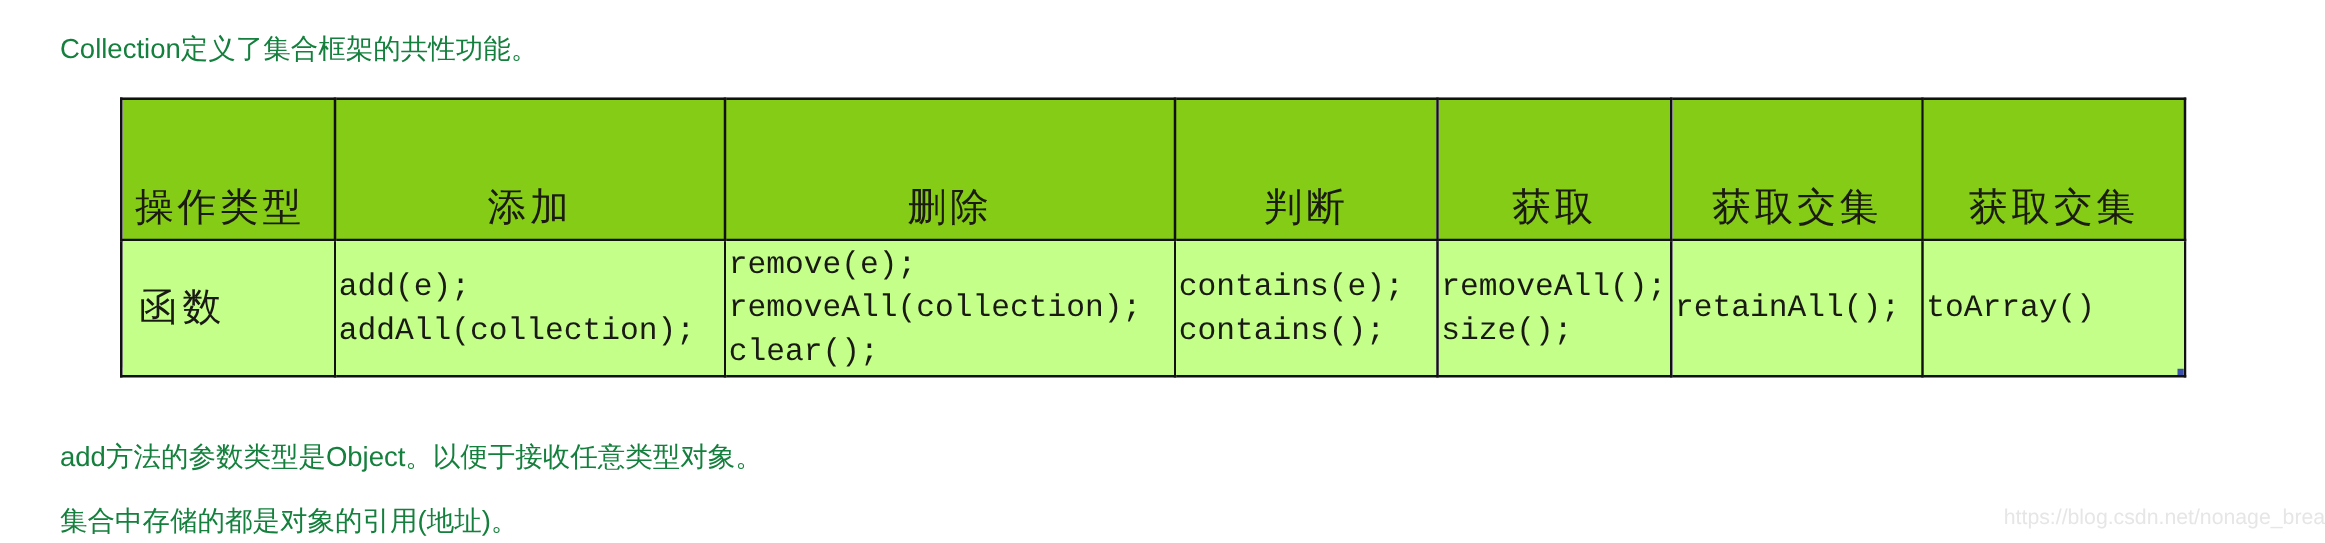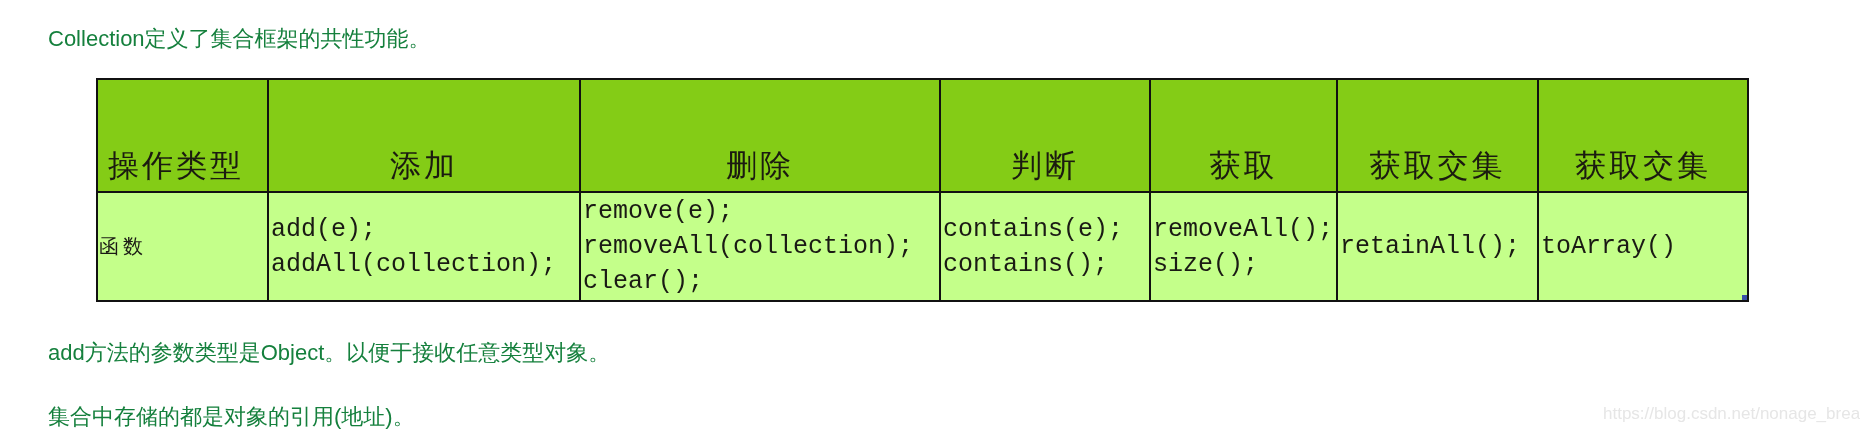--- a/index.html
+++ b/index.html
@@ -3,21 +3,21 @@
 <meta charset="utf-8">
 <style>
   html, body { margin:0; padding:0; background:#ffffff; }
   body { width:1860px; height:434px; position:relative; overflow:hidden; }
   .para {
     position:absolute; left:48px;
     font-family:"Liberation Sans", sans-serif;
     font-size:22px; color:#15803d; white-space:nowrap; line-height:28px;
   }
   #p1 { top:25px; }
-  #p2 { top:339px; }
+  #p2 { top:352px; }
   #p3 { top:403px; }
   .table-wrap {
     position:absolute; left:96px; top:78px; width:1651px; height:216px;
     border-top:2px solid #c9cfc1; border-left:2px solid #c9cfc1;
     box-sizing:border-box;
   }
   table {
     border-collapse:collapse; table-layout:fixed;
     width:1651px; height:216px; position:absolute; left:-2px; top:-2px;
   }
@@ -30,21 +30,21 @@
     font-size:31px; color:#1b1b10; letter-spacing:3px; text-align:center;
     padding-bottom:4px; white-space:nowrap;
   }
   th.first { text-align:left; padding-left:10px; }
   td {
     background:#c4ff8a; height:107px; vertical-align:middle;
     font-family:"Liberation Mono", monospace; font-size:25px; color:#1a1a14;
     line-height:35px; white-space:nowrap; position:relative;
   }
   td.label {
-    font-family:"DejaVu Serif", serif; font-size:20px; padding-left:1px; letter-spacing:4px;margin-top:27px;
+    font-family:"DejaVu Serif", serif; font-size:31px; padding-left:13px; letter-spacing:4px;margin-top:27px;
   }
   .line { display:block; }
   .handle {
     position:absolute; right:-2px; bottom:-2px; width:7px; height:7px; background:#3b4fa8;
   }
   .watermark {
     position:absolute; left:1603px; top:404px;
     font-family:"Liberation Sans", sans-serif; font-size:17px; color:#e6e6e6; white-space:nowrap;
   }
 </style>

